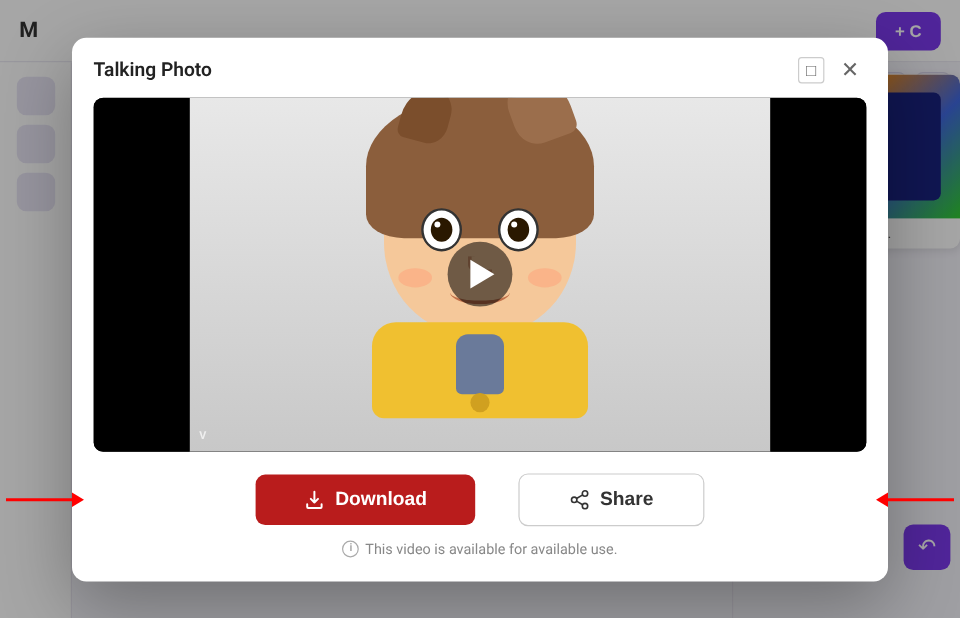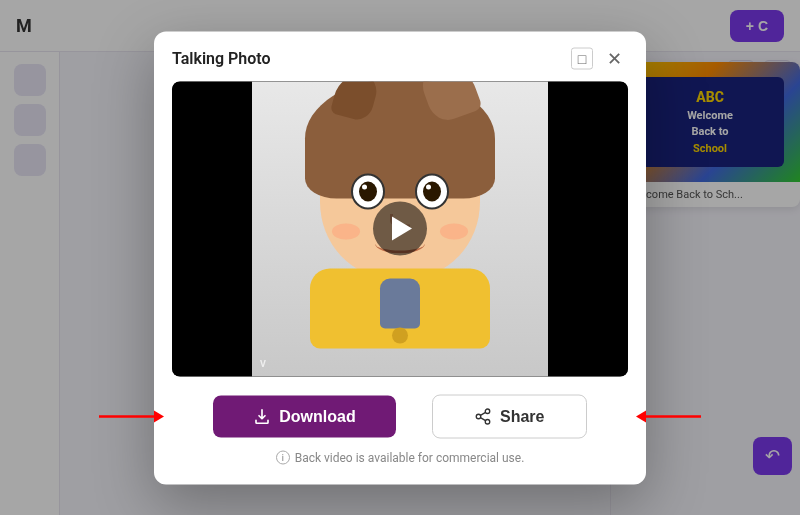--- a/index.html
+++ b/index.html
@@ -138,21 +138,21 @@
       background: rgba(0,0,0,0.35);
       z-index: 10;
     }
 
     
     .modal {
       position: absolute;
       top: 50%;
       left: 50%;
       transform: translate(-50%, -50%);
-      width: 492px;
+      width: 680px;
       background: #fff;
       border-radius: 12px;
       z-index: 20;
       box-shadow: 0 20px 60px rgba(0,0,0,0.3);
       padding-bottom: 20px;
     }
 
     .modal-header {
       display: flex;
       align-items: center;
@@ -446,21 +446,21 @@
     .modal-actions {
       display: flex;
       align-items: center;
       justify-content: center;
       gap: 16px;
       margin-top: 18px;
       position: relative;
     }
 
     .btn-download {
-      background: #701a75;
+      background: #b91c1c;
       color: white;
       border: none;
       border-radius: 8px;
       padding: 12px 40px;
       font-size: 16px;
       font-weight: 600;
       cursor: pointer;
       display: flex;
       align-items: center;
       gap: 8px;
@@ -652,15 +652,15 @@
     </button>
 
     <svg class="arrow-share" width="70" height="30" viewBox="0 0 70 30">
       <polygon points="10,9 0,15 10,21" fill="red"></polygon>
       <line x1="10" y1="15" x2="65" y2="15" stroke="red" stroke-width="2.5"></line>
     </svg>
   </div>
 
   <div class="commercial-notice">
     <span class="info-circle">i</span>
-    <span>Back video is available for commercial use.</span>
+    <span>This video is available for available use.</span>
   </div>
 </div>
 
 </body></html>

